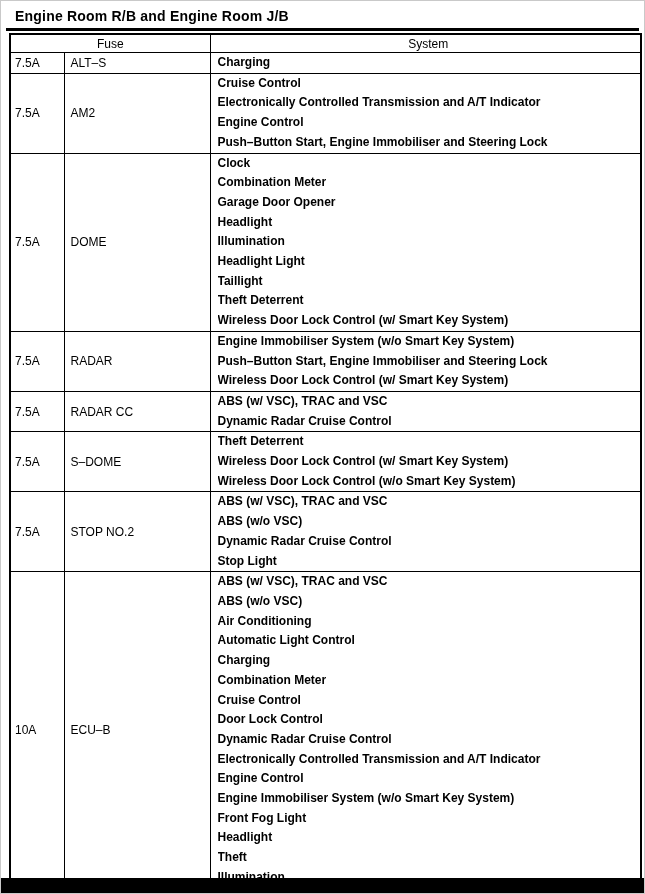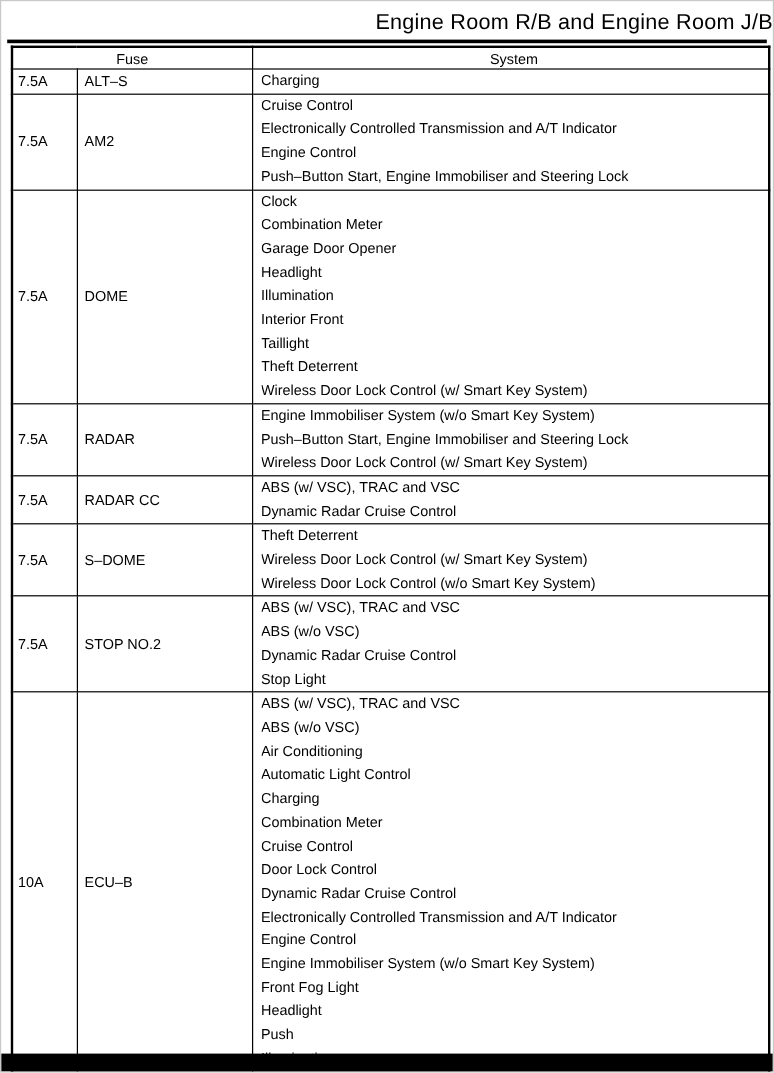--- a/index.html
+++ b/index.html
@@ -9,25 +9,24 @@
     background:#ffffff;
     overflow:hidden;
     box-sizing:border-box;
     border:1px solid #c9c9c9;
     font-family:"Liberation Sans","DejaVu Sans",sans-serif;
     color:#000;
   }
   .title{
     margin:0;
     padding:7px 0 4px 14px;
-    font-size:18px;
-    font-weight:400;
+    font-size:14px;
+    font-weight:700;
     letter-spacing:0.2px;
     white-space:nowrap;
-    text-align:right;
   }
   .title-rule{
     height:3px;
     background:#000;
     margin:0 5px;
   }
   table.fuse-table{
     border-collapse:collapse;
     table-layout:fixed;
     width:631px;
@@ -60,20 +59,21 @@
     white-space:nowrap;
   }
   td.td-sys{
     padding:0 4px 0 7px;
     vertical-align:top;
   }
   .sys-line{
     line-height:19.7px;
     white-space:nowrap;
     overflow:hidden;
+    font-weight:bold;
   }
   .bottom-bar{
     position:absolute;
     left:0;right:0;bottom:0;
     height:15px;
     background:#000;
   }
 </style>
 </head>
 <body>
@@ -116,21 +116,21 @@
         </tr>
         <tr>
           <td class="td-amp">7.5A</td>
           <td class="td-name">DOME</td>
           <td class="td-sys">
             <div class="sys-line">Clock</div>
             <div class="sys-line">Combination Meter</div>
             <div class="sys-line">Garage Door Opener</div>
             <div class="sys-line">Headlight</div>
             <div class="sys-line">Illumination</div>
-            <div class="sys-line">Interior Front</div>
+            <div class="sys-line">Headlight Light</div>
             <div class="sys-line">Taillight</div>
             <div class="sys-line">Theft Deterrent</div>
             <div class="sys-line">Wireless Door Lock Control (w/ Smart Key System)</div>
           </td>
         </tr>
         <tr>
           <td class="td-amp">7.5A</td>
           <td class="td-name">RADAR</td>
           <td class="td-sys">
             <div class="sys-line">Engine Immobiliser System (w/o Smart Key System)</div>
@@ -176,21 +176,21 @@
             <div class="sys-line">Charging</div>
             <div class="sys-line">Combination Meter</div>
             <div class="sys-line">Cruise Control</div>
             <div class="sys-line">Door Lock Control</div>
             <div class="sys-line">Dynamic Radar Cruise Control</div>
             <div class="sys-line">Electronically Controlled Transmission and A/T Indicator</div>
             <div class="sys-line">Engine Control</div>
             <div class="sys-line">Engine Immobiliser System (w/o Smart Key System)</div>
             <div class="sys-line">Front Fog Light</div>
             <div class="sys-line">Headlight</div>
-            <div class="sys-line">Push</div>
+            <div class="sys-line">Theft</div>
             <div class="sys-line">Illumination</div>
           </td>
         </tr>
       </tbody>
   </table>
 
   <div class="bottom-bar"></div>
 
 </div>
 

